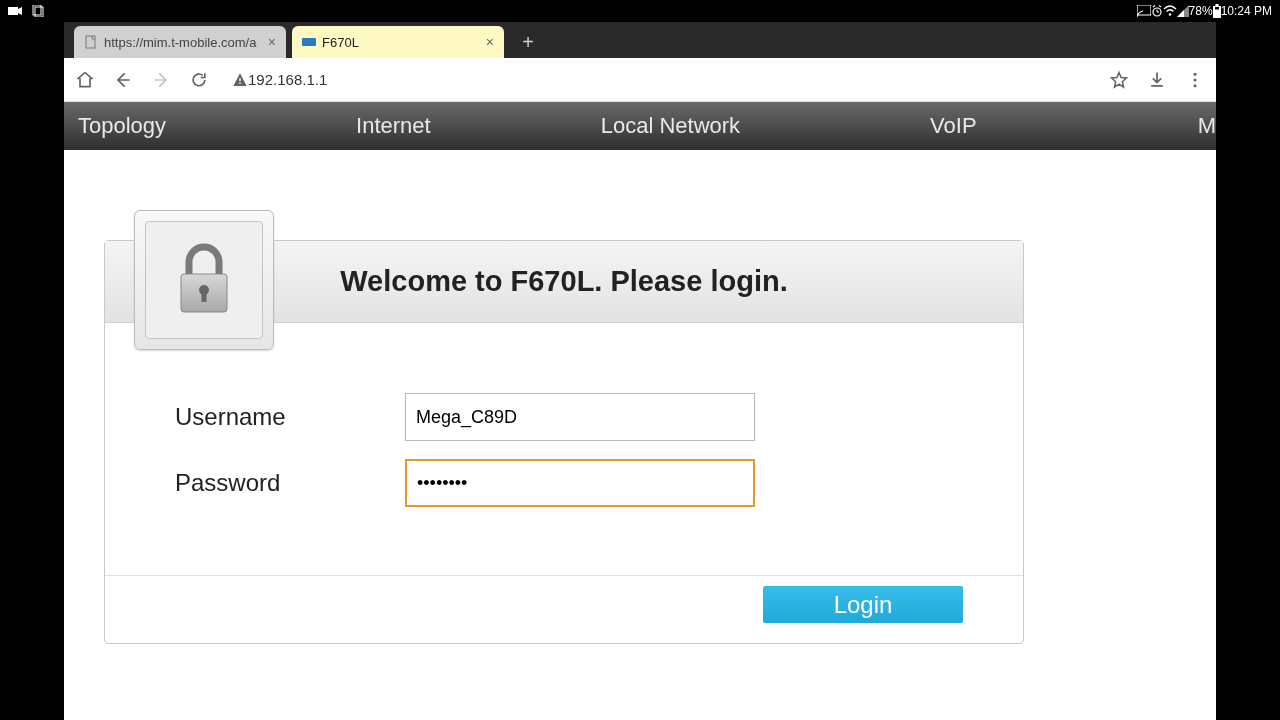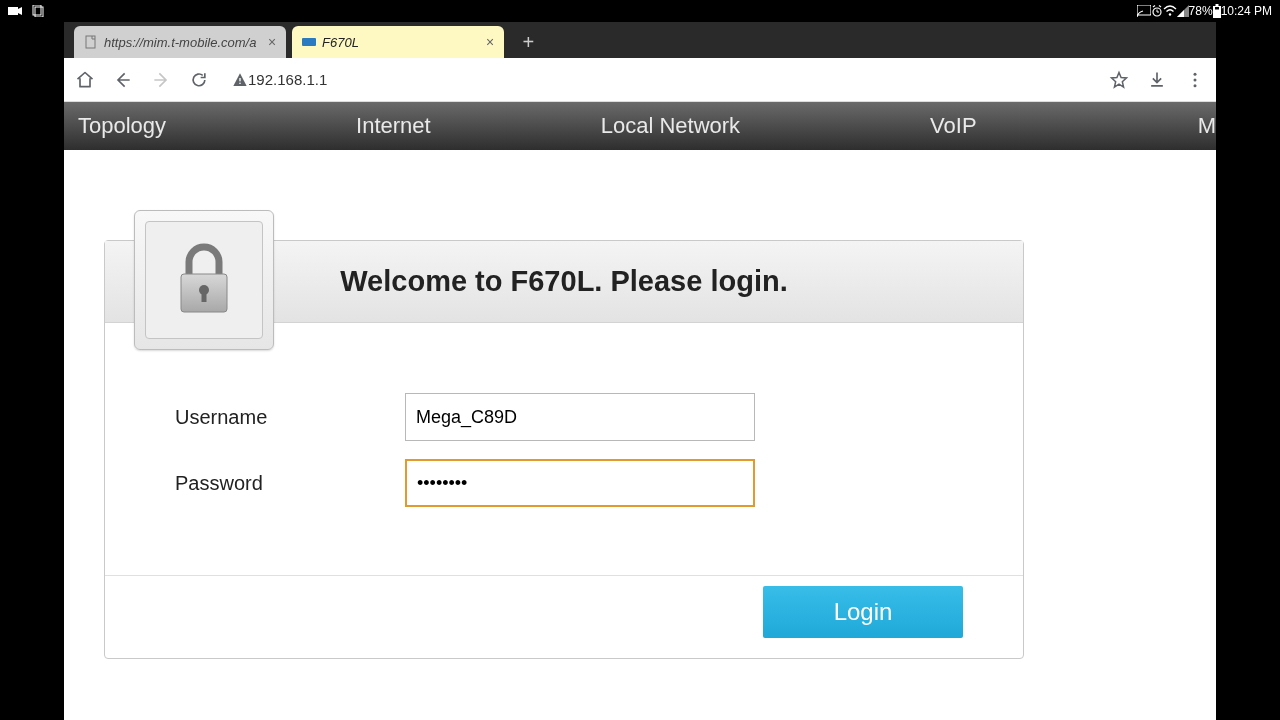--- a/index.html
+++ b/index.html
@@ -21,21 +21,20 @@
   .status-right span, .status-left span { font-size: 12px; }
 
   
   .tab-strip {
     height: 36px;
     background: #2a2a2a;
     display: flex;
     align-items: flex-end;
     padding-left: 10px;
     margin: 0 64px; 
-    font-style: italic;
   }
   .tab {
     height: 32px;
     min-width: 212px;
     background: #d0d0d0;
     border-radius: 6px 6px 0 0;
     display: flex;
     align-items: center;
     padding: 0 10px;
     margin-right: 6px;
@@ -152,21 +151,21 @@
   .login-body {
     padding: 70px 60px 50px 60px;
   }
   .form-row {
     display: flex;
     align-items: center;
     margin-bottom: 18px;
   }
   .form-row label {
     width: 240px;
-    font-size: 20px;
+    font-size: 24px;
     color: #222;
     padding-left: 10px;
   }
   .form-row input {
     width: 350px;
     height: 48px;
     font-size: 18px;
     padding: 0 10px;
     border: 1px solid #b8b8b8;
     outline: none;
@@ -178,21 +177,21 @@
     border-top: 1px solid #e0e0e0;
     padding: 10px 60px 20px 60px;
     display: flex;
     justify-content: flex-end;
   }
   .login-btn {
     background: linear-gradient(#38bde8, #1fa8d8);
     color: #fff;
     border: none;
     width: 200px;
-    height: 52px;
+    height: 37px;
     font-size: 24px;
     border-radius: 2px;
   }
 
   svg { display: block; }
 </style>
 </head>
 <body>
 
 <div class="status-bar">

